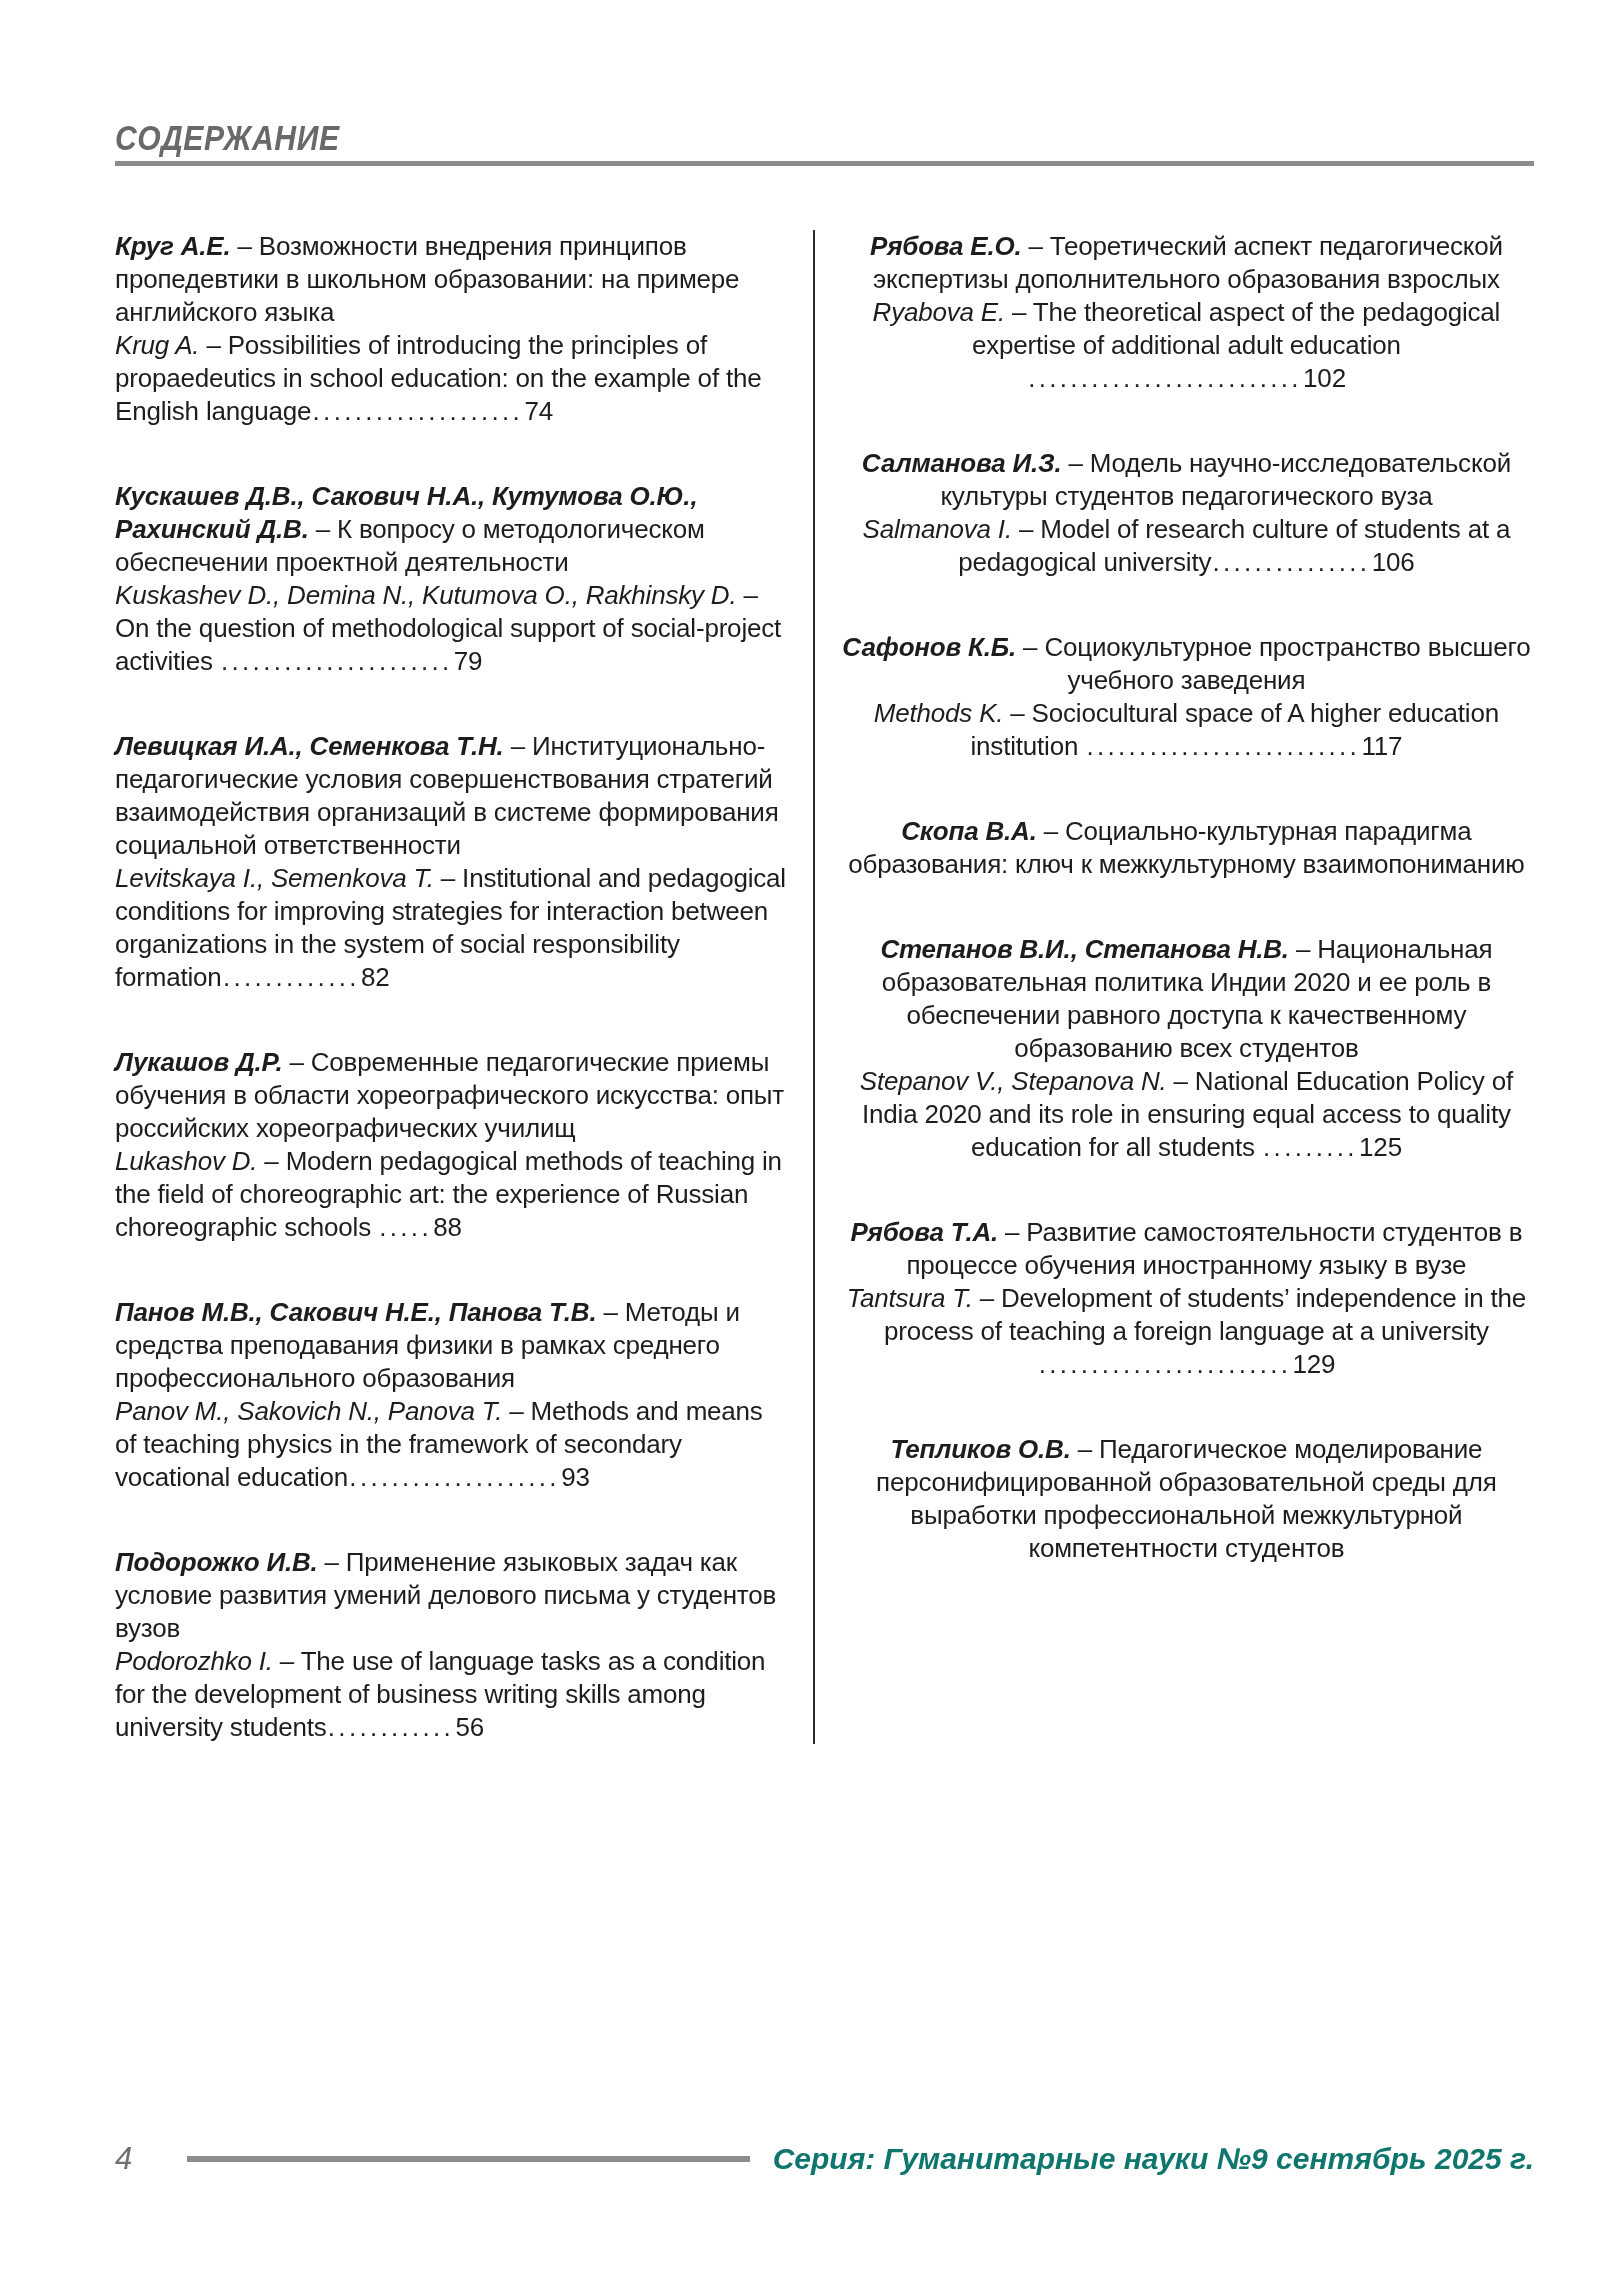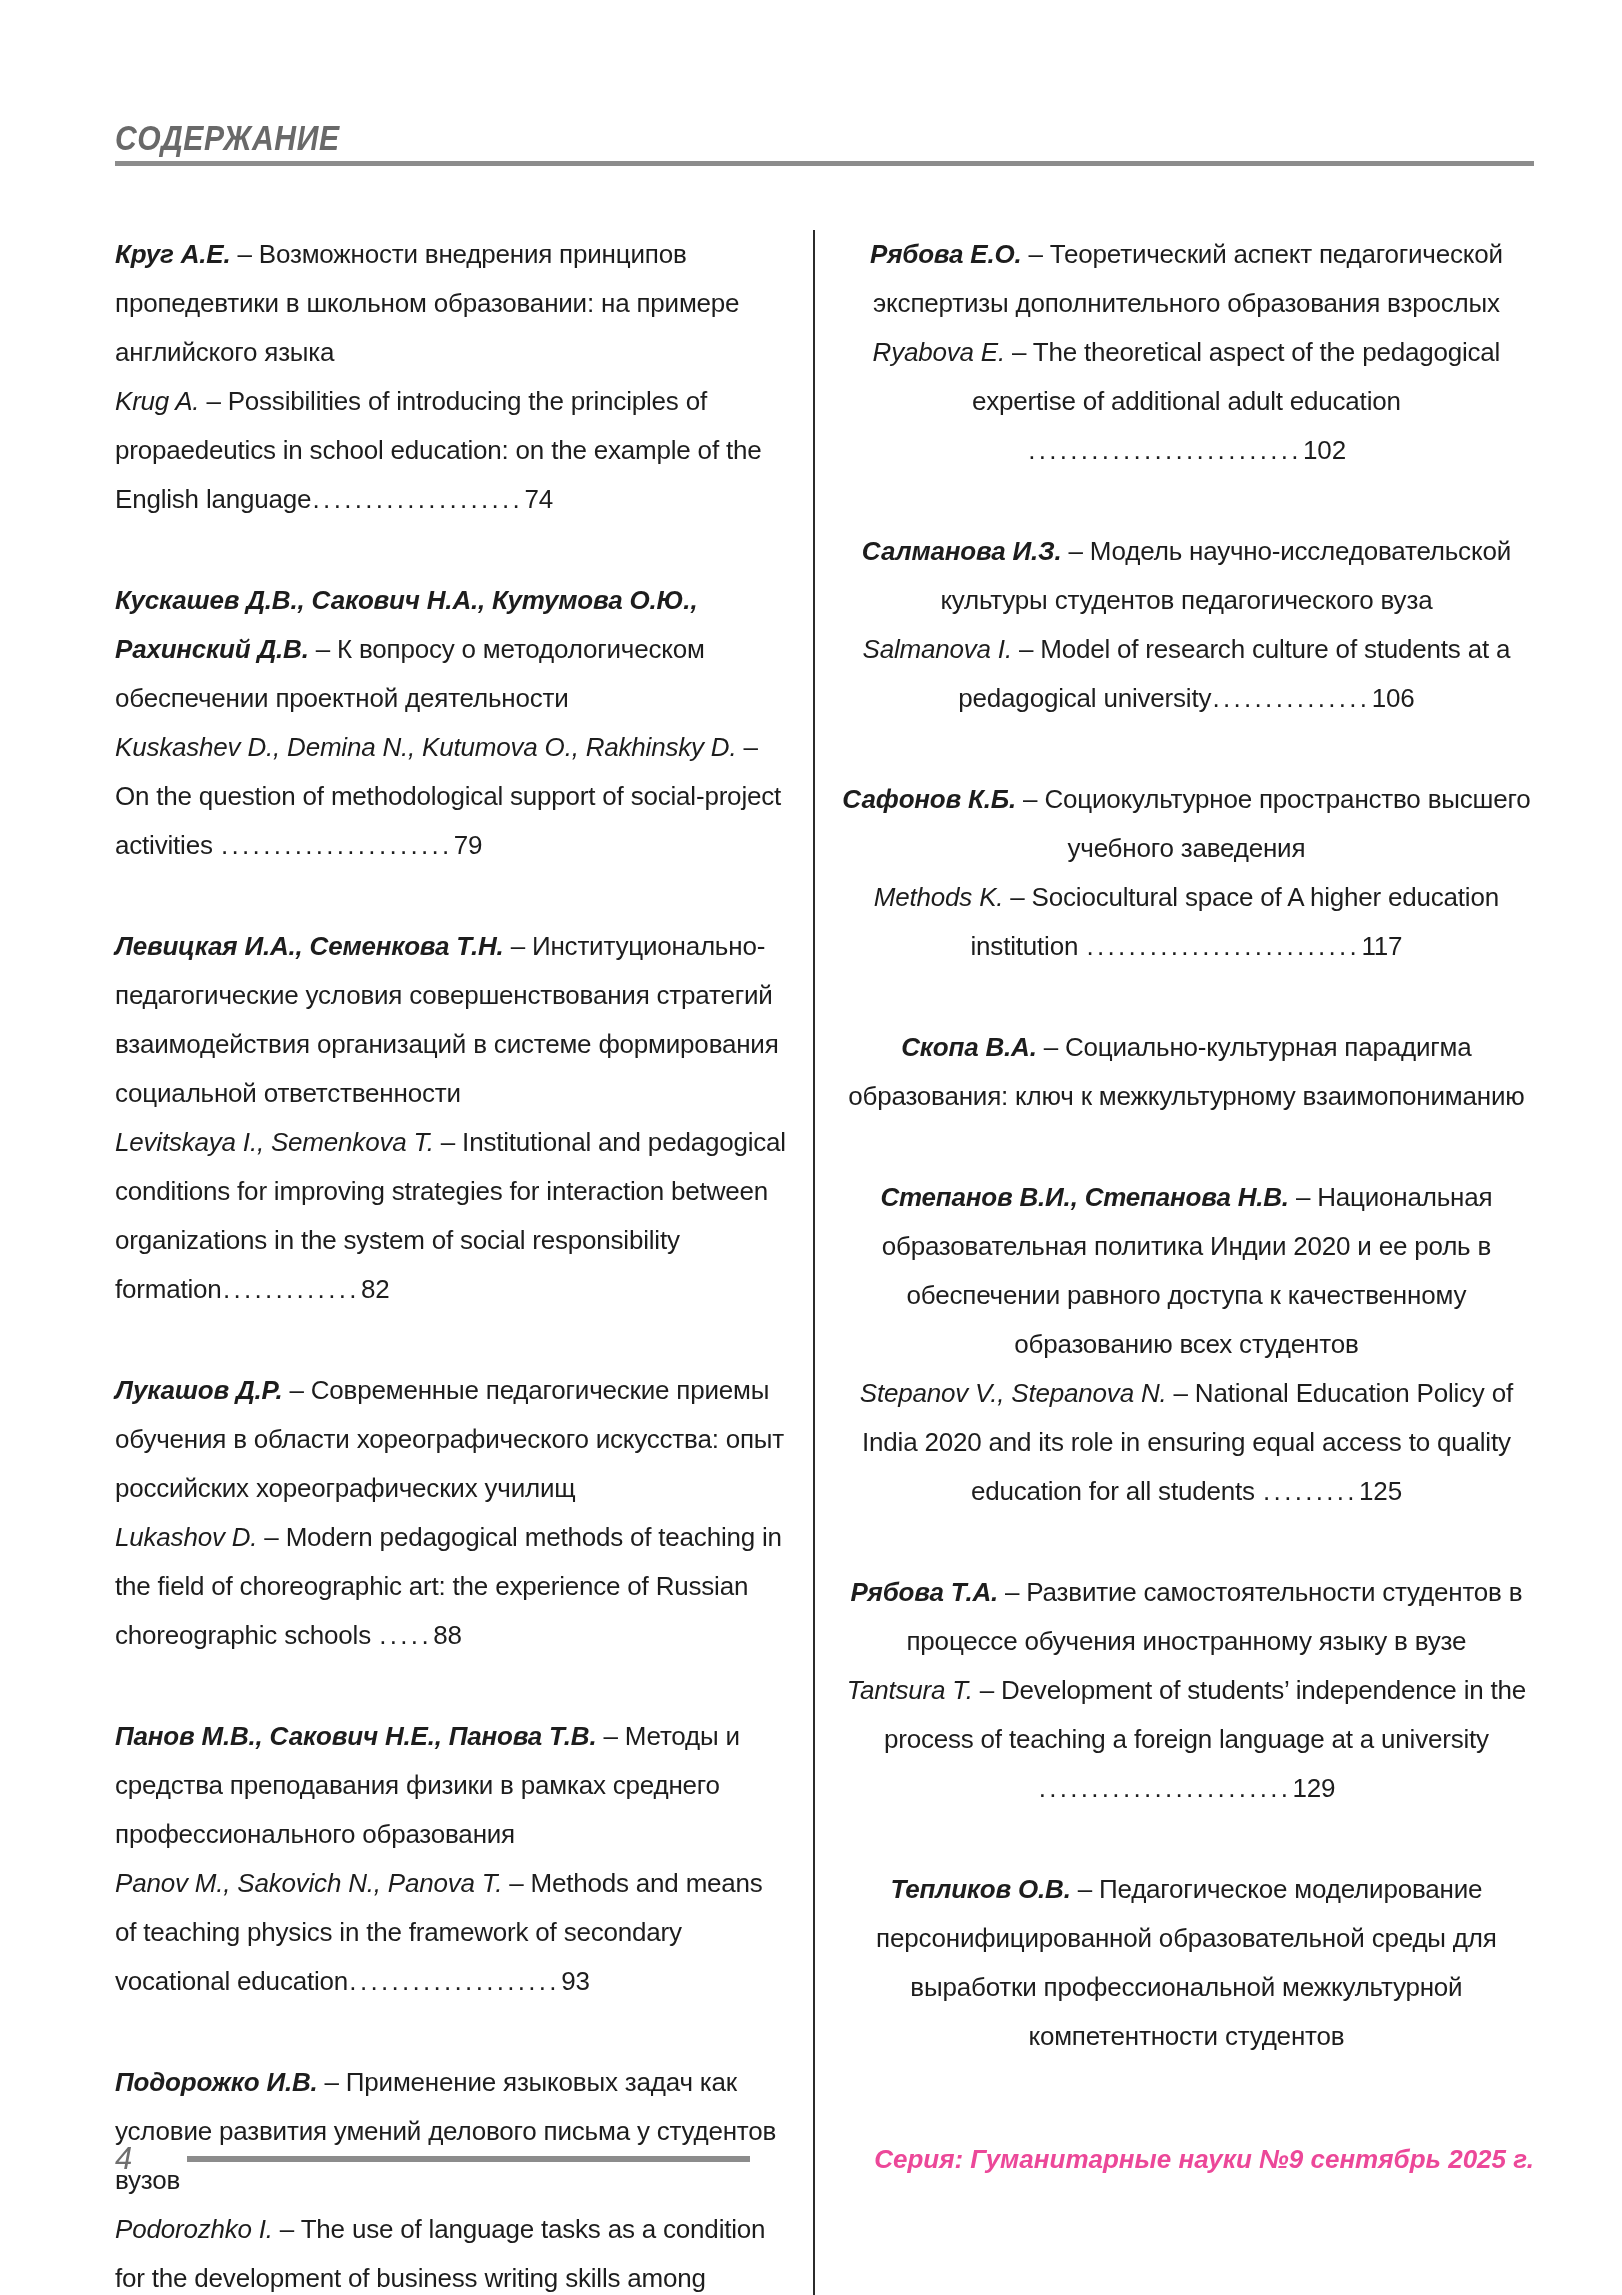--- a/index.html
+++ b/index.html
@@ -29,21 +29,21 @@
     display: flex; align-items: stretch;
   }
   .col { display: block; }
   .col-left  { flex: 0 0 674px; }
   .col-right { flex: 1; text-align: center; }
   .divider {
     flex: 0 0 2.6px; background: #2b2b2b;
     margin: 0 23.6px; align-self: stretch;
   }
   .entry {
-    font-size: 26px; line-height: 49px;
+    font-size: 26px; line-height: 33px;
     letter-spacing: -0.2px;
     margin-bottom: 52px;
     overflow-wrap: break-word;
   }
   .entry:last-child { margin-bottom: 0; }
   .au    { font-weight: bold; font-style: italic; }
   .au-en { font-style: italic; }
   .dots  { letter-spacing: 3.3px; margin-left: 1.3px; }
   .pg    { padding-left: 1.3px; }
   .footer {
@@ -54,22 +54,22 @@
   .pgnum {
     font-size: 31px; font-style: italic;
     color: #6f6f6f; flex: 0 0 auto;
   }
   .frule {
     flex: 0 0 563px; height: 5.2px; background: #8c8c8c;
     margin-left: 55px;
   }
   .finfo {
     flex: 1; text-align: right;
-    font-size: 26px; font-style: italic; font-weight: bold;
-    color: #ec4899;
+    font-size: 30px; font-style: italic; font-weight: bold;
+    color: #0f766e;
     white-space: nowrap;
   }
 </style>
 </head>
 <body>
 
 <header>
   <h1 class="htitle">СОДЕРЖАНИЕ</h1>
   <div class="hrule"></div>
 </header>

